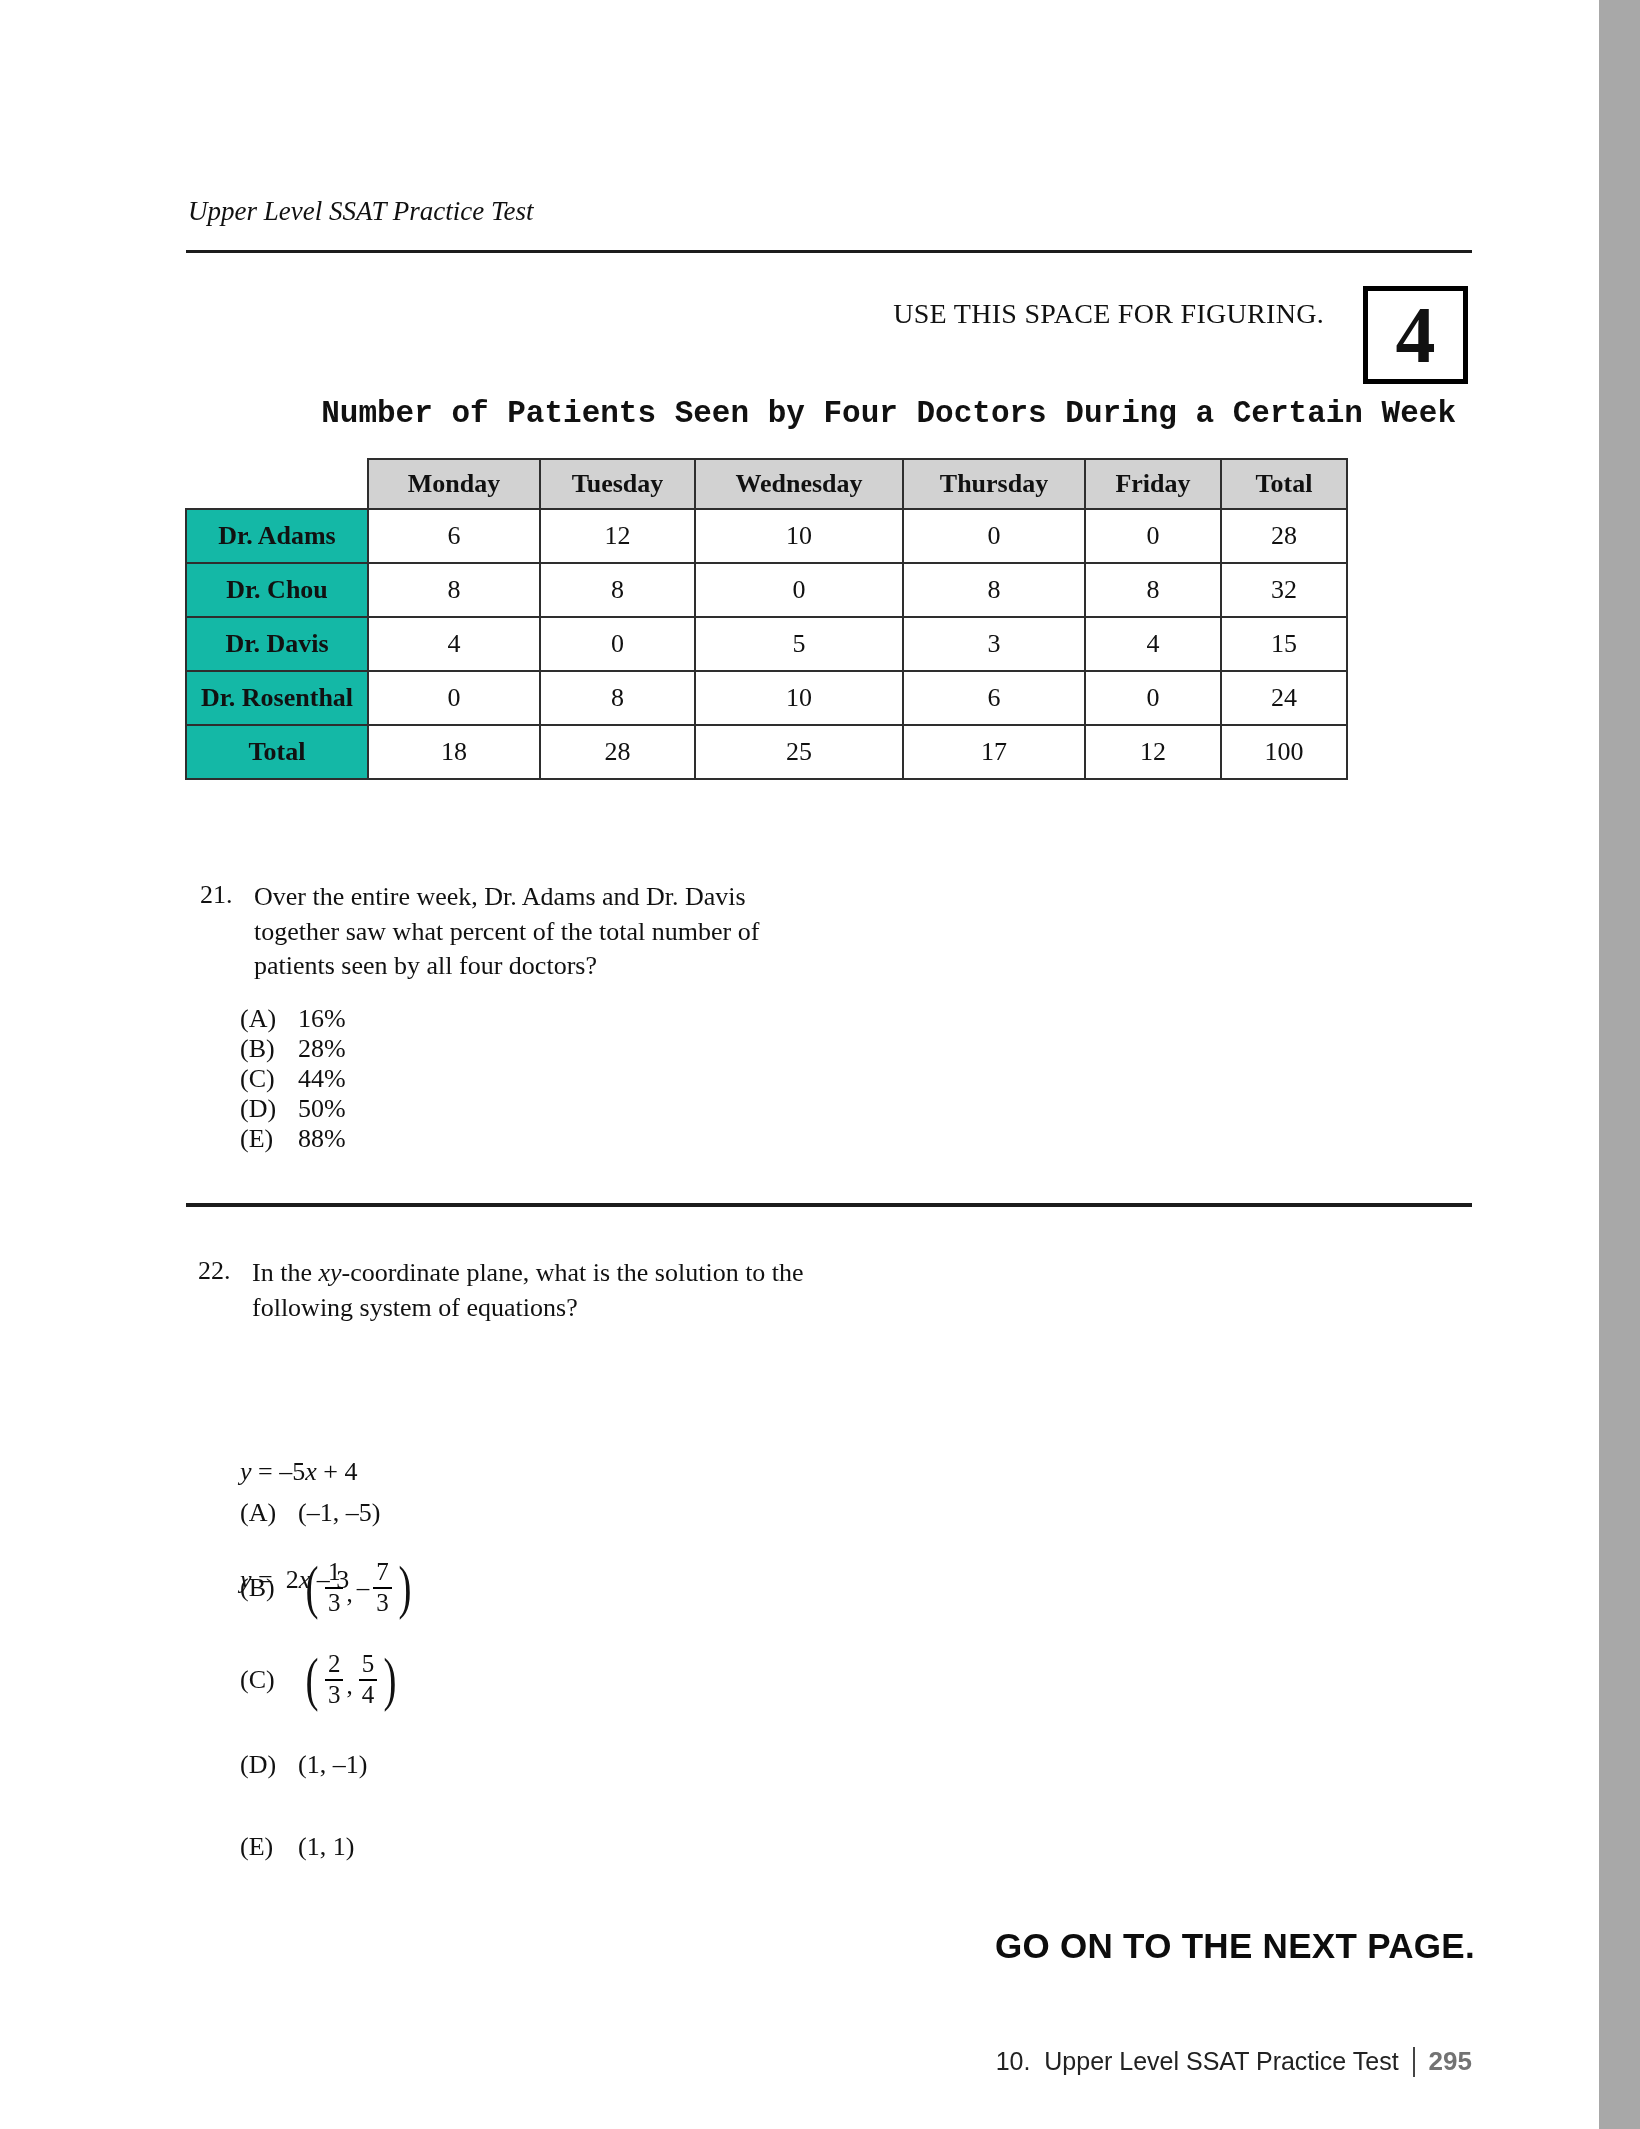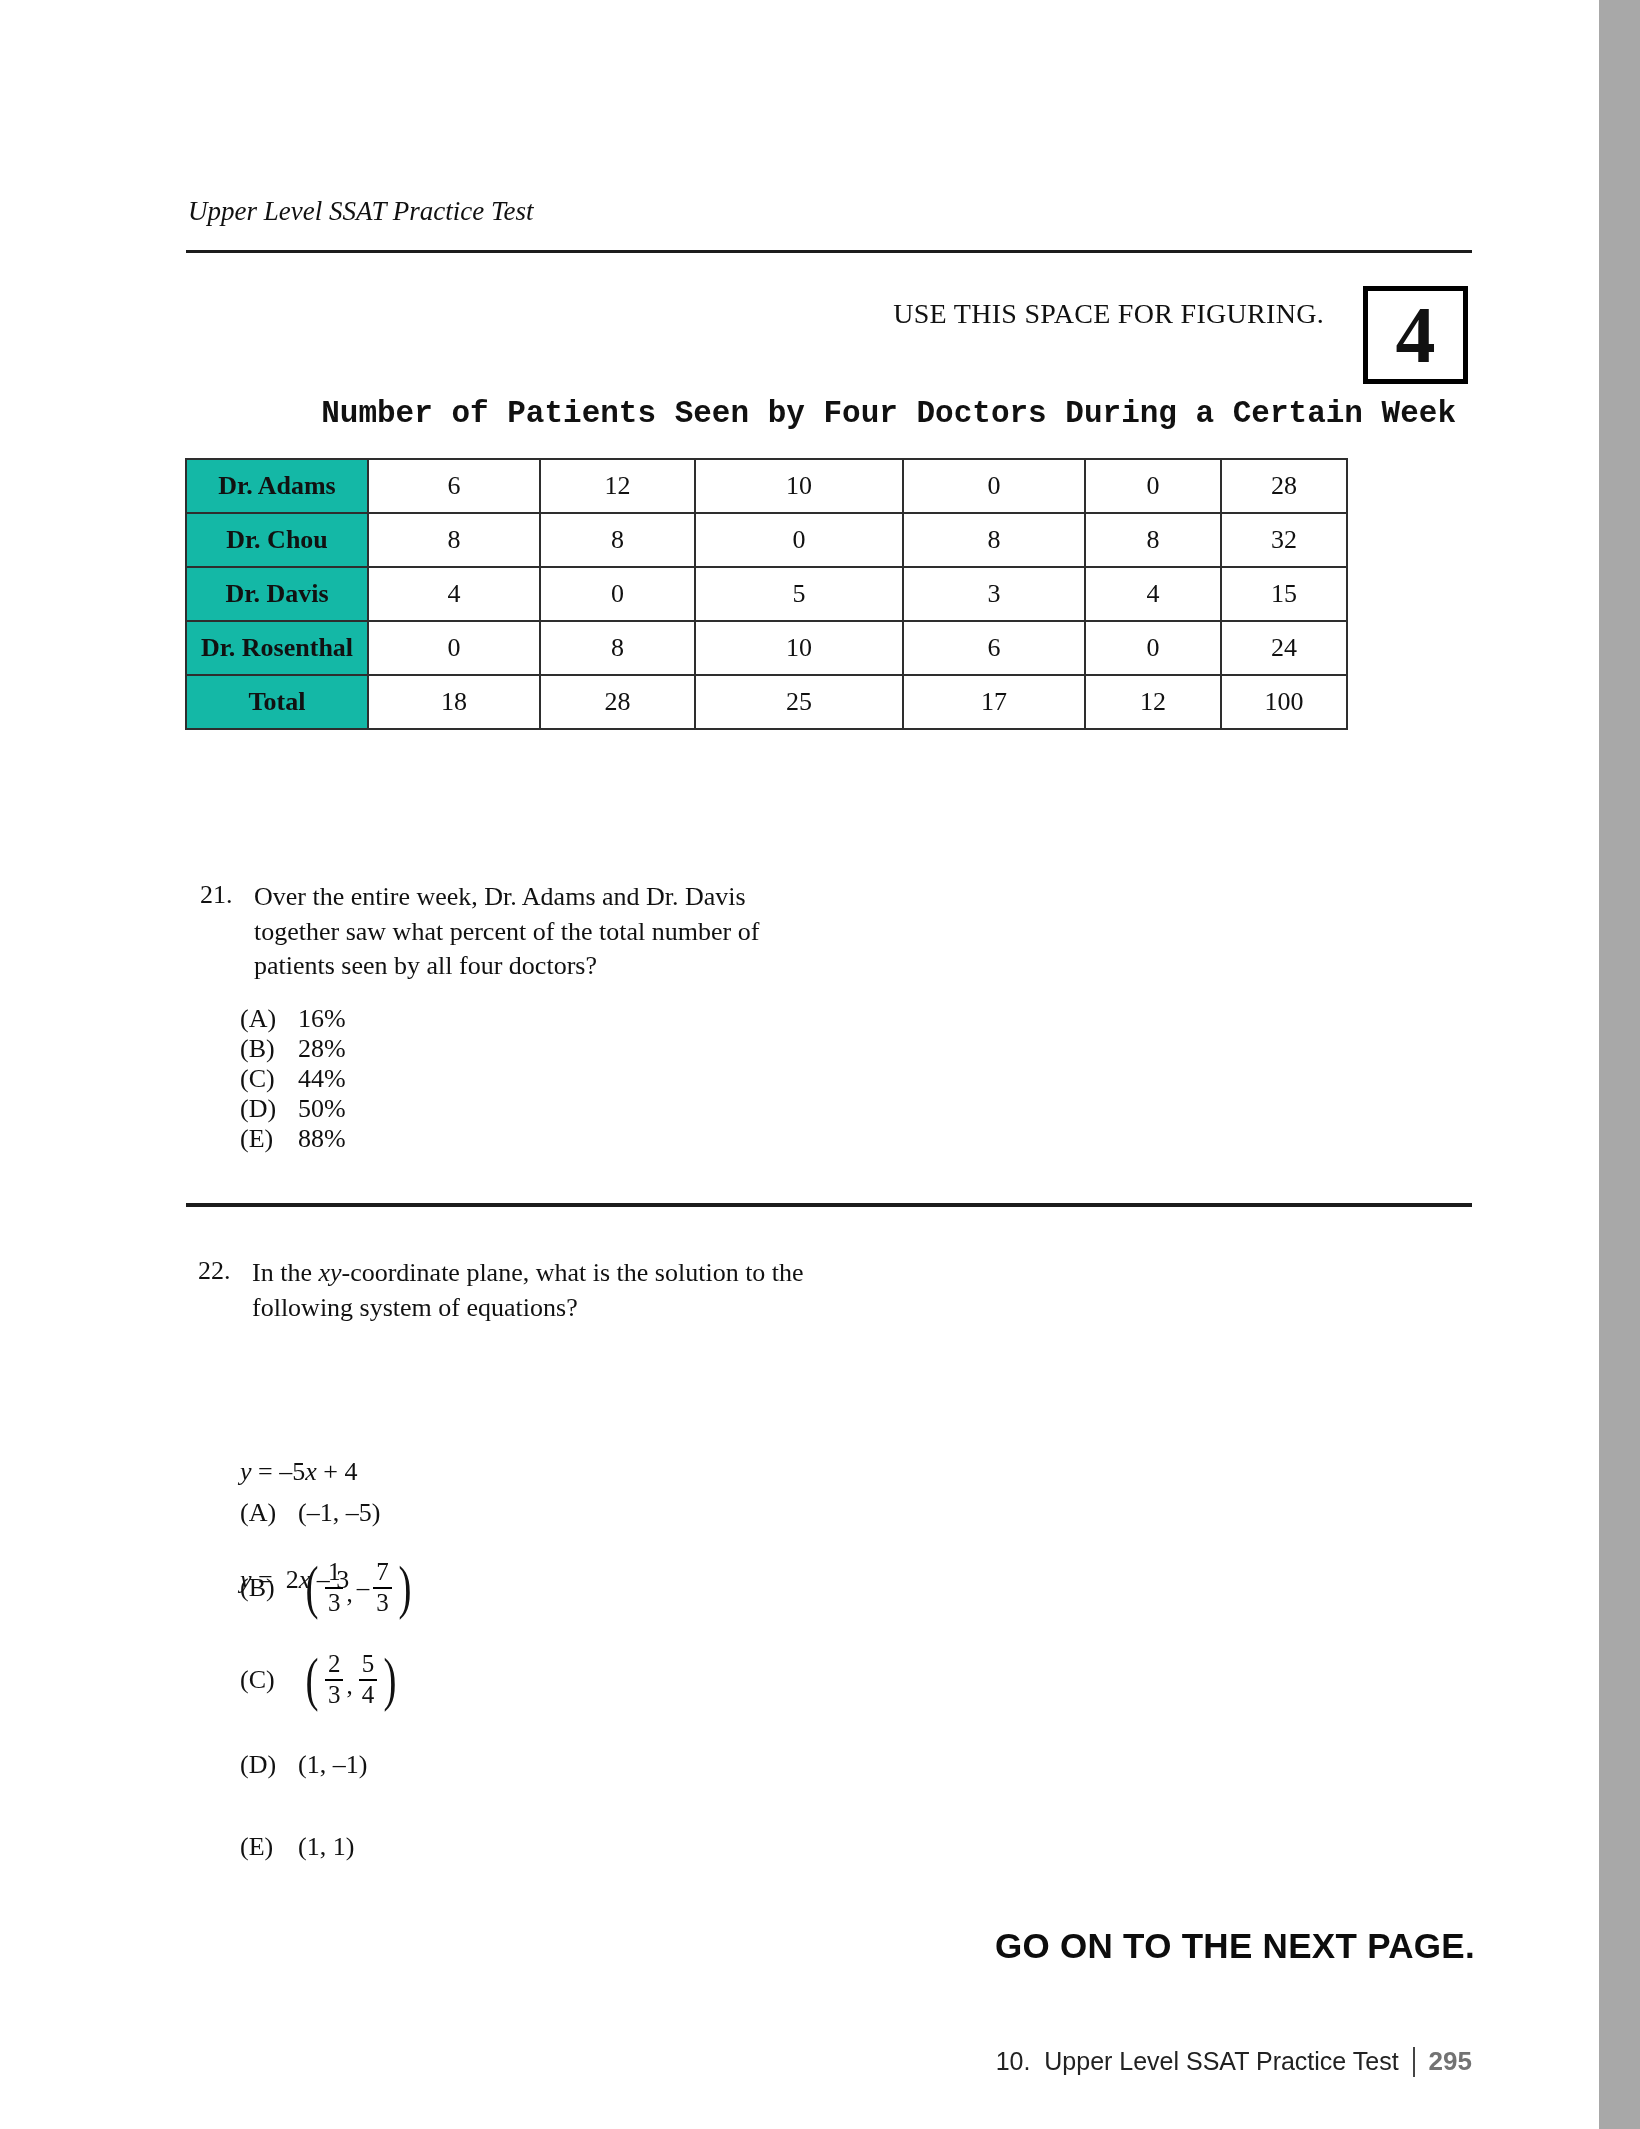--- a/index.html
+++ b/index.html
@@ -86,20 +86,29 @@
     <colgroup>
       <col style="width:182px">
         <col style="width:172px">
         <col style="width:155px">
       <col style="width:208px">
         <col style="width:182px">
         <col style="width:136px">
         <col style="width:126px">
     </colgroup>
     <tbody>
+        <tr class="hdr-row">
+      <th class="corner"></th>
+      <th class="hdr">Monday</th>
+      <th class="hdr">Tuesday</th>
+      <th class="hdr">Wednesday</th>
+      <th class="hdr">Thursday</th>
+      <th class="hdr">Friday</th>
+      <th class="hdr">Total</th>
+    </tr>
     <tr>
       <th class="rowlabel">Dr. Adams</th>
       <td>6</td>
       <td>12</td>
       <td>10</td>
       <td>0</td>
       <td>0</td>
       <td>28</td>
     </tr>
     <tr>

